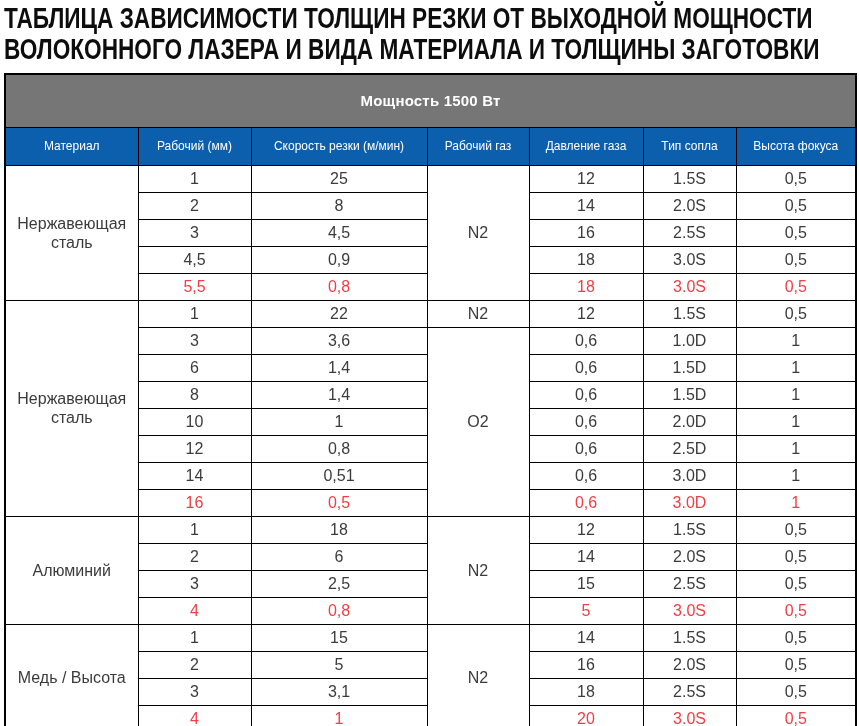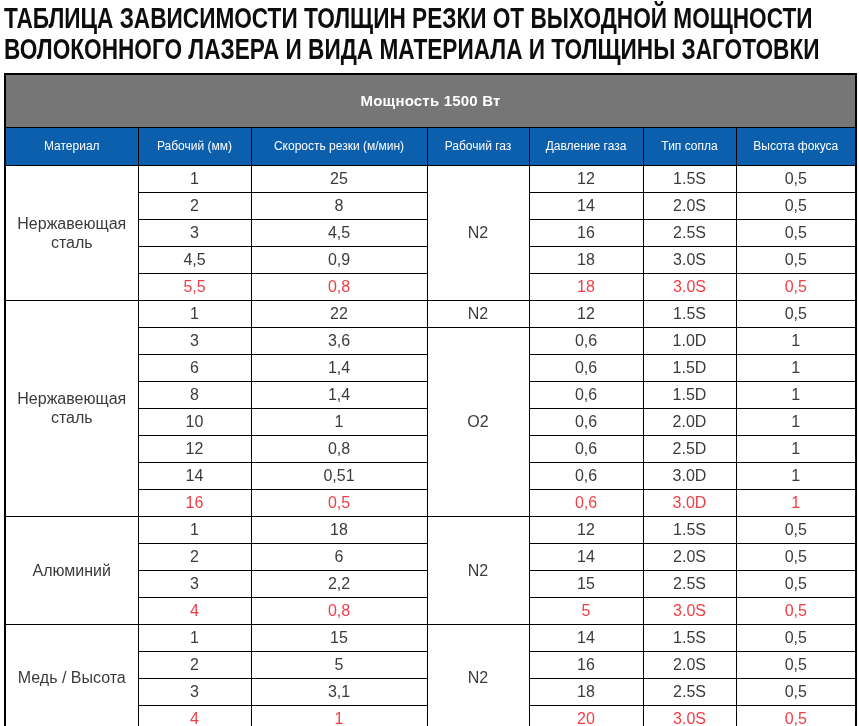--- a/index.html
+++ b/index.html
@@ -220,21 +220,21 @@
         </tr>
         <tr>
           <td>2</td>
           <td>6</td>
           <td>14</td>
           <td>2.0S</td>
           <td>0,5</td>
         </tr>
         <tr>
           <td>3</td>
-          <td>2,2</td>
+          <td>2,5</td>
           <td>15</td>
           <td>2.5S</td>
           <td>0,5</td>
         </tr>
         <tr class="red">
           <td>4</td>
           <td>0,8</td>
           <td>5</td>
           <td>3.0S</td>
           <td>0,5</td>

